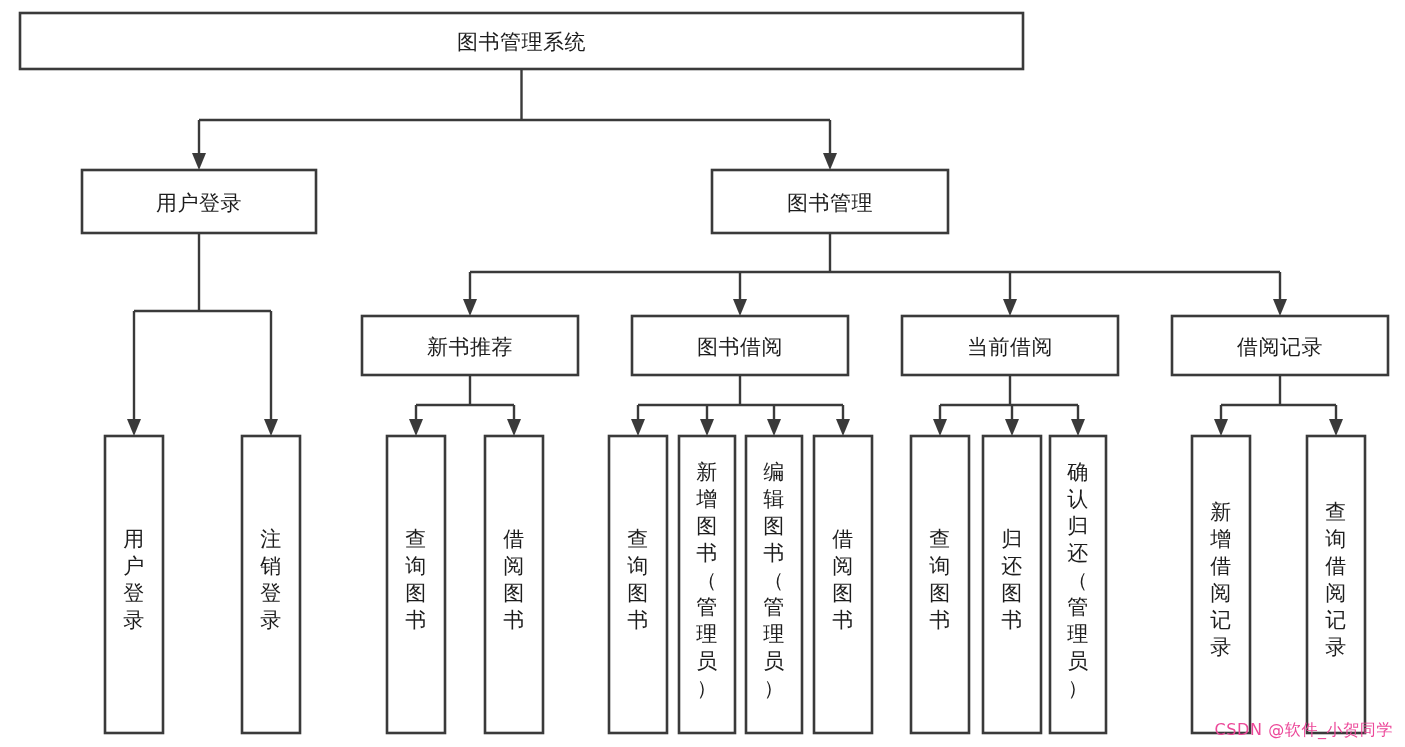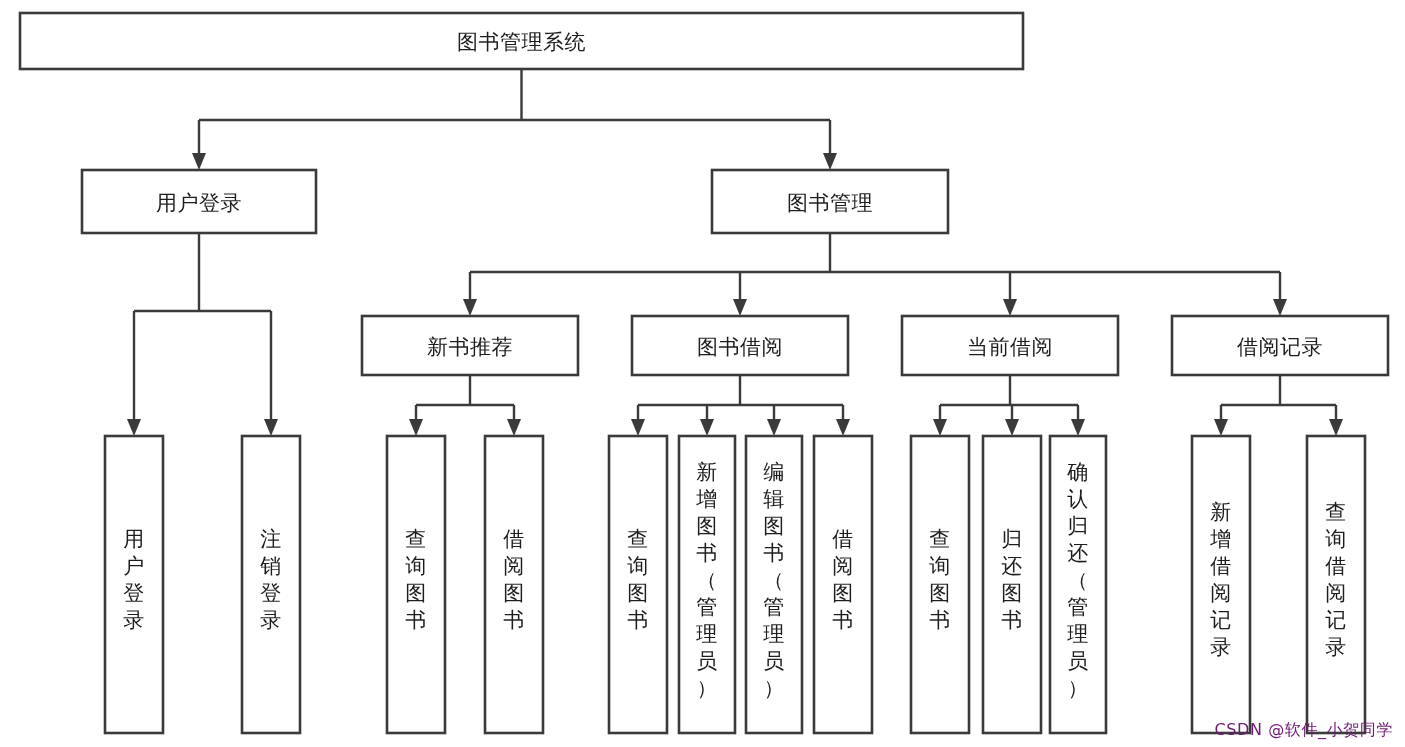--- a/index.html
+++ b/index.html
@@ -57,21 +57,21 @@
     fill: #1d1d1d;
     text-anchor: middle;
     letter-spacing: 0.5px;
   }
   .watermark {
     position: absolute;
     right: 12px;
     bottom: 6px;
     font-family: "DejaVu Sans", "Liberation Sans", sans-serif;
     font-size: 16px;
-    color: #701a75;
+    color: #ec4899;
     letter-spacing: 0.6px;
     white-space: nowrap;
     pointer-events: none;
     user-select: none;
   }
 </style>
 </head>
 <body>
 
 <div id="diagram-root">

